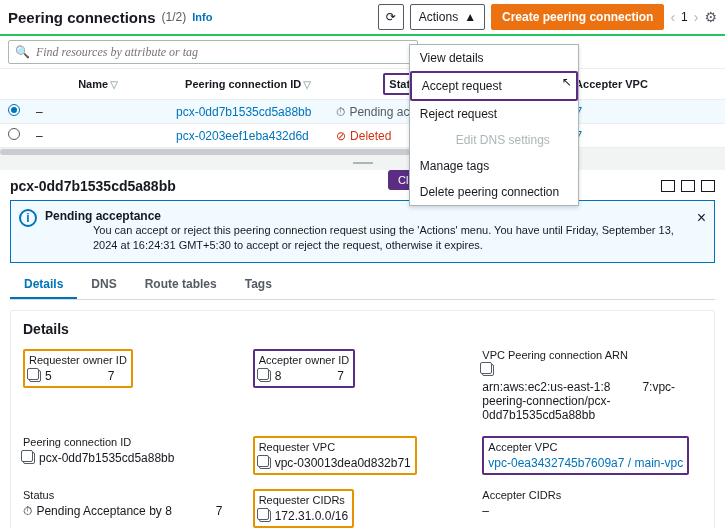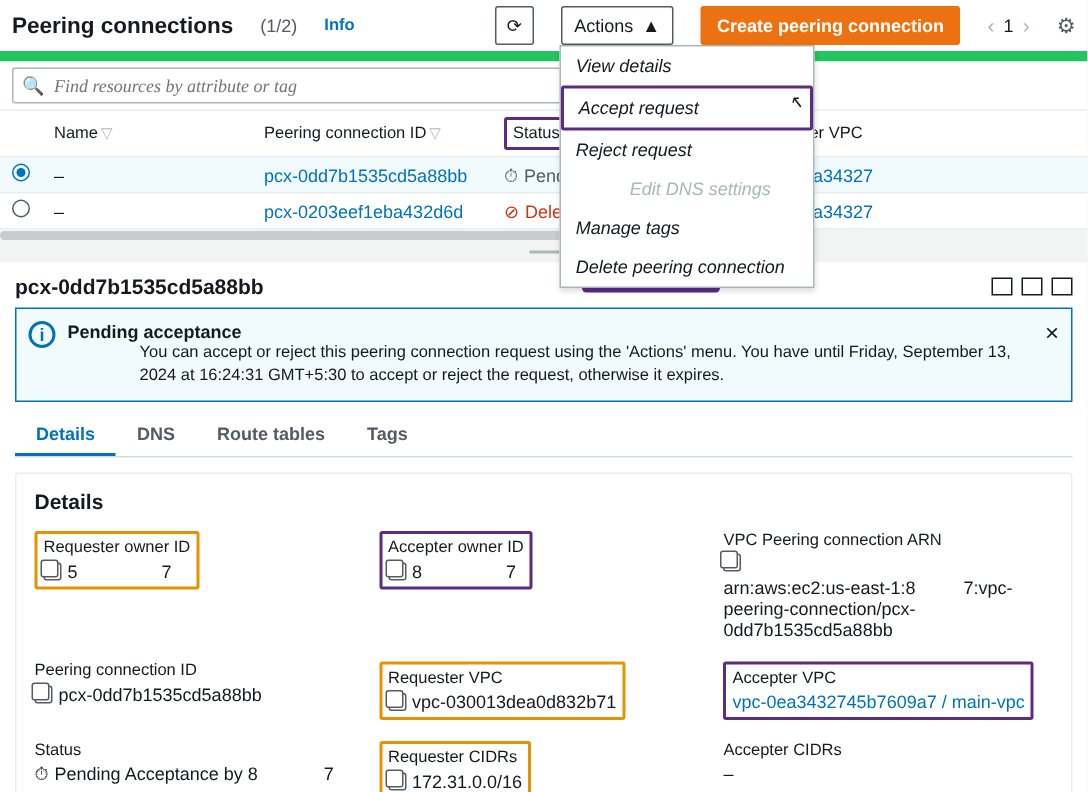--- a/index.html
+++ b/index.html
@@ -1,42 +1,42 @@
 <!DOCTYPE html>
 <html><head>
 <meta charset="utf-8">
 <style>
   * { box-sizing: border-box; margin: 0; padding: 0; }
   body { font-family: "Amazon Ember", "Helvetica Neue", Arial, sans-serif; font-size: 12px; color:#16191f; background:#f2f3f3; width:725px; }
-  .hdr-row { display:flex; align-items:center; padding:4px 8px; background:#fff; border-bottom:7px solid #22c55e; gap:18px; }
+  .hdr-row { display:flex; align-items:center; padding:4px 8px; background:#fff; border-bottom:2px solid #22c55e; gap:6px; }
   .title { font-size:15px; font-weight:700; }
   .count { font-weight:400; color:#545b64; }
   .info-link { color:#0073bb; font-size:11px; font-weight:700; margin-left:0; cursor:pointer; }
   .spacer { flex:1; }
   .icon-btn { width:26px; height:26px; border:1px solid #545b64; border-radius:2px; background:#fff; display:flex; align-items:center; justify-content:center; cursor:pointer; }
   .actions-btn { height:26px; border:1px solid #545b64; border-radius:2px; background:#fff; padding:1px 8px; display:flex; align-items:center; gap:6px; cursor:pointer; font-size:12px;justify-content:center; }
   .create-btn { height:26px; background:#ec7211; color:#fff; border:1px solid #ec7211; border-radius:2px; padding:0 10px; font-size:12px; font-weight:700; cursor:pointer; }
   .pager { display:flex; align-items:center; gap:6px; font-size:12px; }
   .pager-arrow { color:#aab7b8; cursor:pointer; font-size:14px; }
   .gear { cursor:pointer; font-size:14px; color:#545b64; }
   .search-row { padding:4px 8px; background:#fff; display:flex; }
   .search-box { flex:1; max-width:410px; border:1px solid #aab7b8; border-radius:2px; height:24px; display:flex; align-items:center; padding:0 6px; gap:6px; }
   .search-box input { border:none; outline:none; flex:1; font-size:12px; font-style:italic; color:#687078;font-family:Liberation Serif, serif; }
   .tbl { width:100%; border-collapse:collapse; background:#fff; }
-  .tbl th { text-align:left; font-weight:400; font-size:11px; padding:4px 8px; color:#16191f; border-top:1px solid #eaeded; border-bottom:1px solid #eaeded; position:relative; }
+  .tbl th { text-align:center; font-weight:700; font-size:11px; padding:4px 8px; color:#16191f; border-top:1px solid #eaeded; border-bottom:1px solid #eaeded; position:relative; }
   .th-sort { color:#aab7b8; font-size:10px; margin-left:2px; }
   .tbl td { padding:4px 8px; font-size:12px; border-bottom:1px solid #eaeded; white-space:nowrap; overflow:hidden; text-overflow:ellipsis; }
   .link { color:#0073bb; cursor:pointer; }
   .radio { width:12px; height:12px; border-radius:50%; border:1px solid #545b64; display:inline-block; position:relative; }
   .radio.sel { border-color:#0073bb; }
   .radio.sel::after { content:""; position:absolute; inset:2px; background:#0073bb; border-radius:50%; }
   .status-warn { color:#545b64; display:flex; align-items:center; gap:4px; }
   .status-del { color:#d13212; display:flex; align-items:center; gap:4px; }
   .actions-wrap { position:relative; }
-  .dropdown { position:absolute; top:26px; left:-1px; width:170px; background:#fff; border:1px solid #aab7b8; box-shadow:0 2px 4px rgba(0,0,0,.15); z-index:10;font-style:italic; }
+  .dropdown { position:absolute; top:40px; left:-1px; width:170px; background:#fff; border:1px solid #aab7b8; box-shadow:0 2px 4px rgba(0,0,0,.15); z-index:10; }
   .dd-item { padding:6px 10px; font-size:12px; cursor:pointer; }
   .dd-item.disabled { color:#aab7b8; cursor:default;margin-left:36px; }
   .dd-item.highlight { border:2px solid #5a2d82; border-radius:2px; }
   .dd-cursor { position:absolute; right:6px; top:30px; font-size:12px; color:#16191f; }
   .scrollbar { height:8px; background:#f2f3f3; position:relative; }
   .scroll-thumb { height:6px; background:#c8cccf; border-radius:3px; width:65%; position:absolute; left:0; top:1px; }
   .split { height:14px; display:flex; justify-content:center; align-items:center; background:#f2f3f3; }
   .split .grip { width:20px; height:1px; border-top:1px solid #aab7b8; border-bottom:1px solid #aab7b8; }
   .note { background:#5a2d82; color:#fff; padding:4px 10px; border-radius:3px; font-size:11px; position:absolute; }
   .arrow-annot { position:absolute; width:90px; height:2px; background:#5a2d82; transform:rotate(-30deg); transform-origin:left center; }

